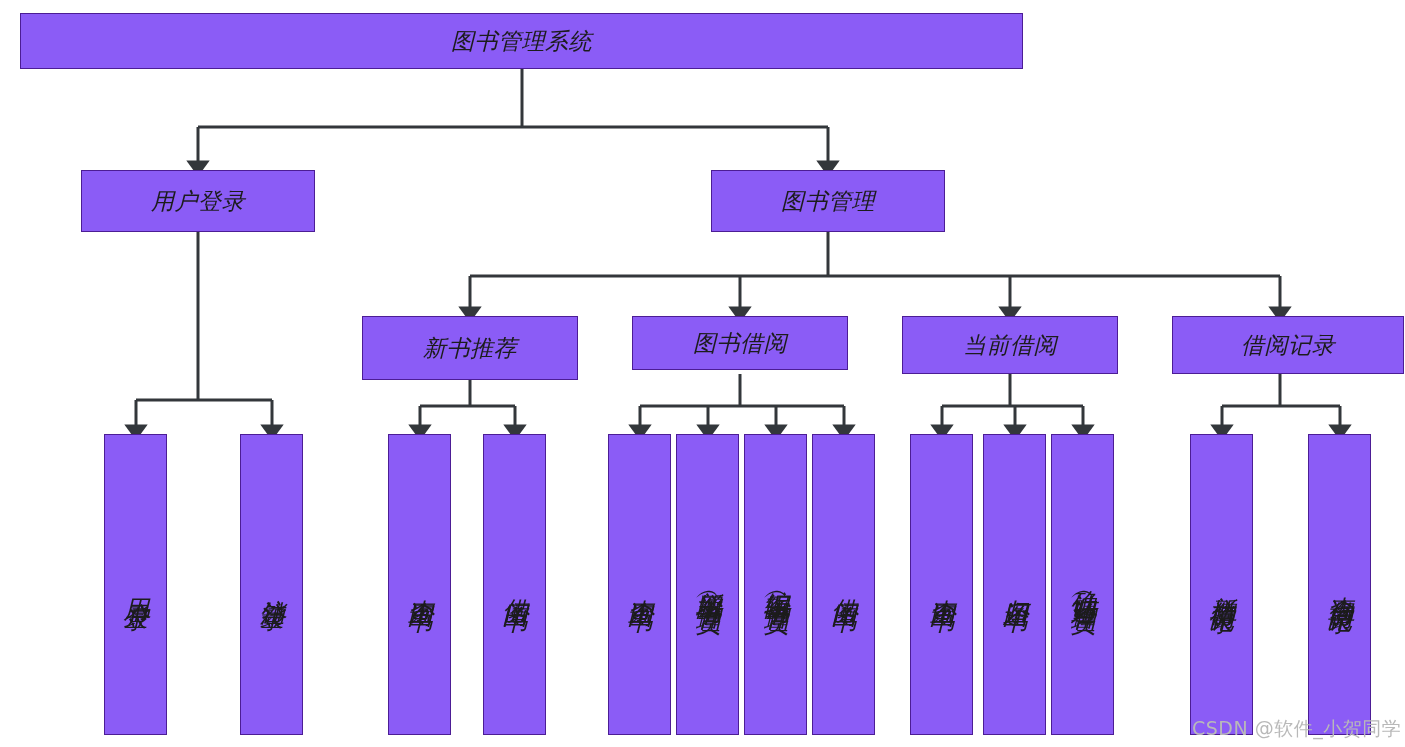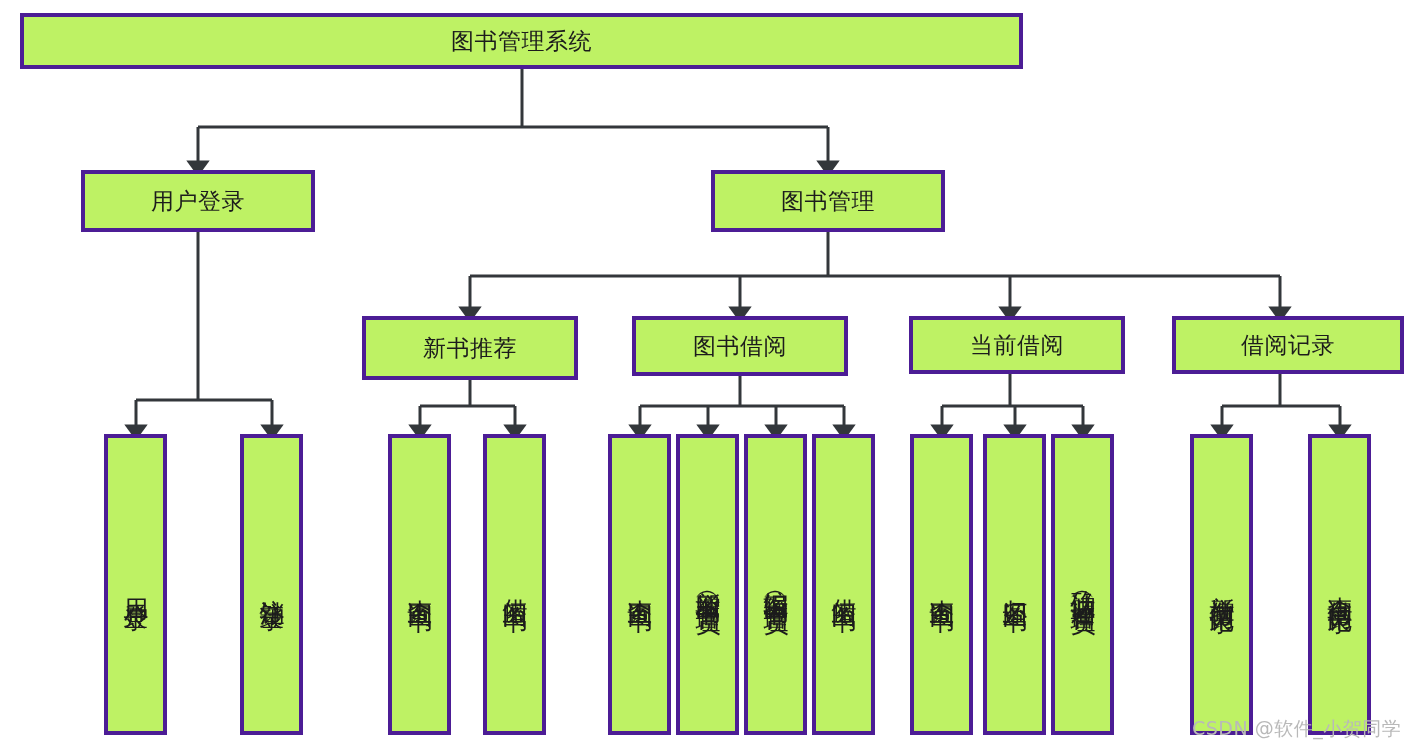--- a/index.html
+++ b/index.html
@@ -20,26 +20,27 @@
   #edges {
     position: absolute;
     left: 0;
     top: 0;
     width: 1405px;
     height: 747px;
   }
   .node {
     position: absolute;
     box-sizing: border-box;
-    background: #bef264;
-    border: 4px solid #4c1d95;
+    background: #8b5cf6;
+    border: 1px solid #4c1d95;
     display: flex;
     align-items: center;
     justify-content: center;
     color: #1c1c1c;
+    font-style: italic;
   }
   .node-label {
     display: block;
     text-align: center;
     line-height: 1.22;
     letter-spacing: 0.5px;
     white-space: nowrap;
   }
   .node.horiz .node-label {
     font-size: 23px;
@@ -121,24 +122,24 @@
       </div>
       <div class="node horiz" style="left: 81px; top: 170px; width: 234px; height: 62px;">
         <span class="node-label">用户登录</span>
       </div>
       <div class="node horiz" style="left: 711px; top: 170px; width: 234px; height: 62px;">
         <span class="node-label">图书管理</span>
       </div>
       <div class="node horiz" style="left: 362px; top: 316px; width: 216px; height: 64px;">
         <span class="node-label">新书推荐</span>
       </div>
-      <div class="node horiz" style="left: 632px; top: 316px; width: 216px; height: 60px;">
+      <div class="node horiz" style="left: 632px; top: 316px; width: 216px; height: 54px;">
         <span class="node-label">图书借阅</span>
       </div>
-      <div class="node horiz" style="left: 902px; top: 316px; width: 216px; height: 58px; margin-left: 7px;">
+      <div class="node horiz" style="left: 902px; top: 316px; width: 216px; height: 58px;">
         <span class="node-label">当前借阅</span>
       </div>
       <div class="node horiz" style="left: 1172px; top: 316px; width: 232px; height: 58px;">
         <span class="node-label">借阅记录</span>
       </div>
       <div class="node vert" style="left: 104px; top: 434px; width: 63px; height: 301px;">
         <span class="node-label">用户登录</span>
       </div>
       <div class="node vert" style="left: 240px; top: 434px; width: 63px; height: 301px;">
         <span class="node-label">注销登录</span>

